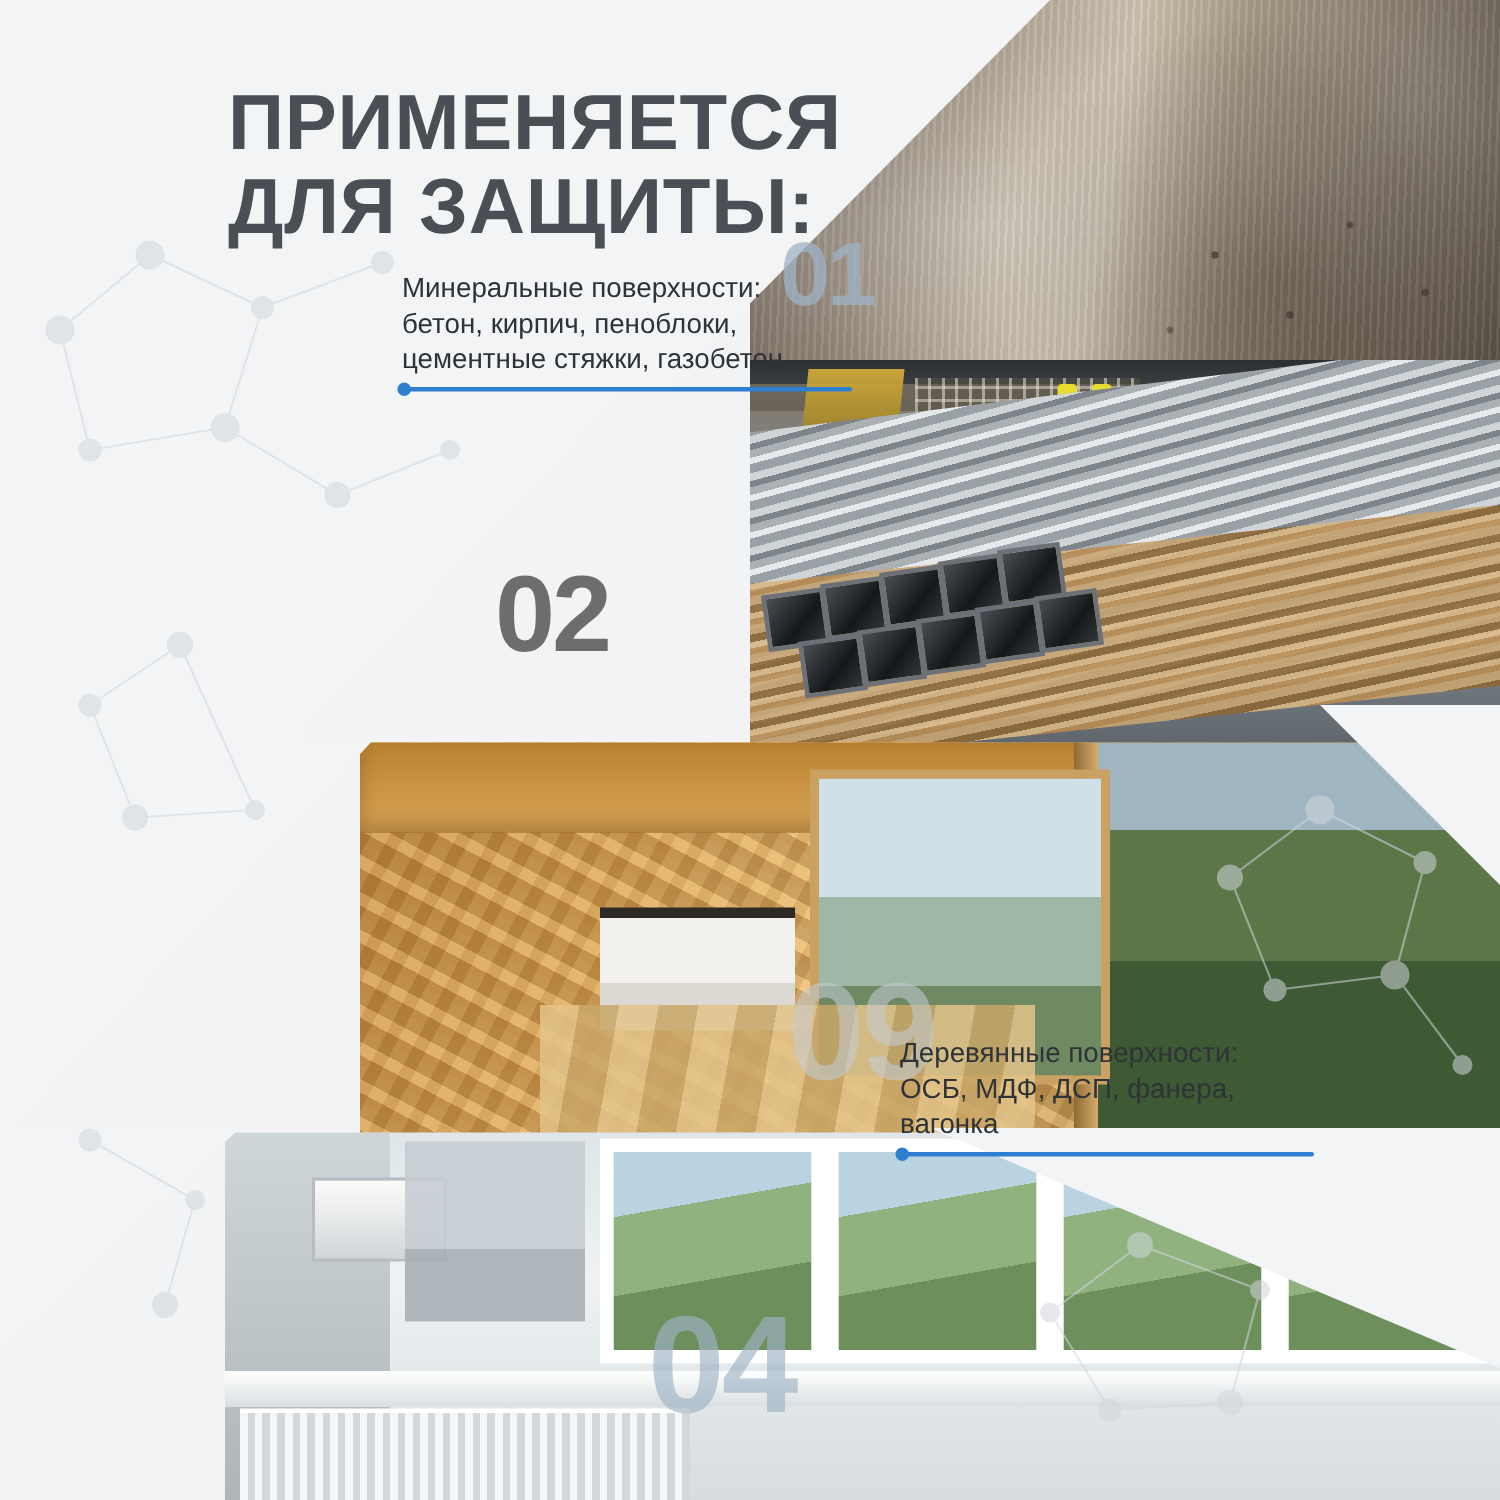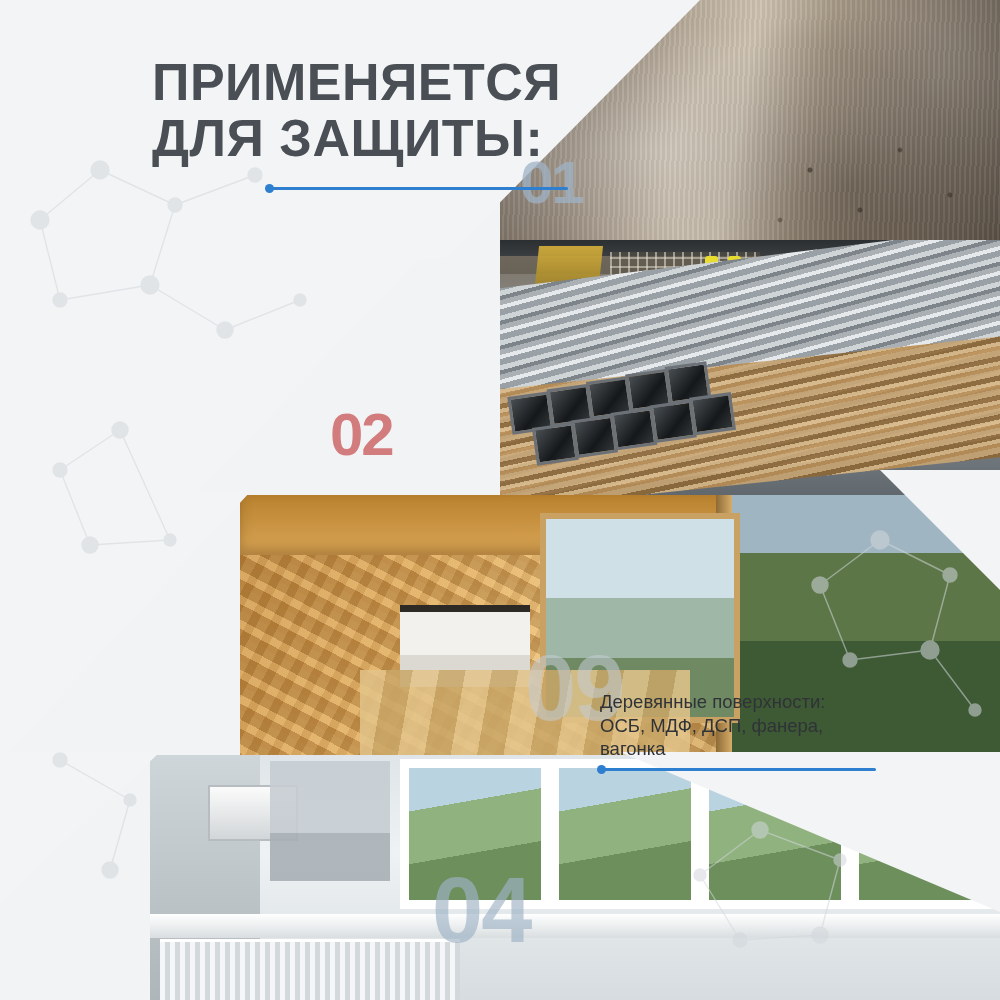--- a/index.html
+++ b/index.html
@@ -267,21 +267,21 @@
   .big-num {
     position: absolute;
     font-family: "Liberation Sans", sans-serif;
     font-weight: 700;
     color: #b9c6d4;
     opacity: .55;
     letter-spacing: -2px;
     user-select: none;
   }
   .num01 { top: 148px; left: 520px; font-size: 60px; color: #9fb3c6; opacity: .75;}
-  .num02 { top: 400px; left: 330px; font-size: 60px; color: #b91c1c; opacity: .55;}
+  .num02 { top: 369px; left: 330px; font-size: 72px; color: #000000; opacity: .55;}
   .num03 { top: 636px; left: 525px; font-size: 92px; color: #c5cdd6; opacity: .55;}
   .num04 { top: 858px; left: 432px; font-size: 92px; color: #9fb3c6; opacity: .65;}
   
   .heading {
     position: absolute;
     top: 12px; left: 152px;
     color: #4a4f55;
     font-weight: 700;
     font-size: 52px;
     line-height: 1.08;
@@ -446,20 +446,23 @@
 
   <div class="big-num num01">01</div>
   <div class="big-num num02">02</div>
   <div class="big-num num03">09</div>
   <div class="big-num num04">04</div>
 
   <div class="heading">ПРИМЕНЯЕТСЯ
 ДЛЯ ЗАЩИТЫ:</div>
 
   <div class="item item-1">
+    <p>Минеральные поверхности:
+бетон, кирпич, пеноблоки,
+цементные стяжки, газобетон</p>
     <div class="rule"></div>
   </div>
 
 
   <div class="item item-3">
     <p>Деревянные поверхности:
 ОСБ, МДФ, ДСП, фанера,
 вагонка</p>
     <div class="rule"></div>
   </div>

